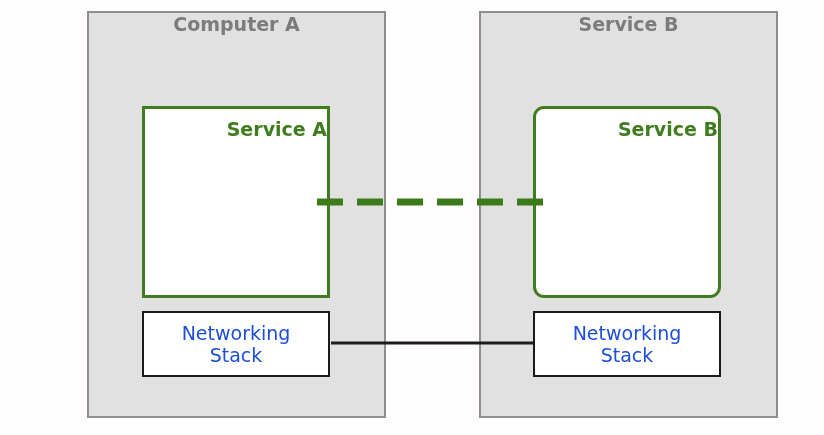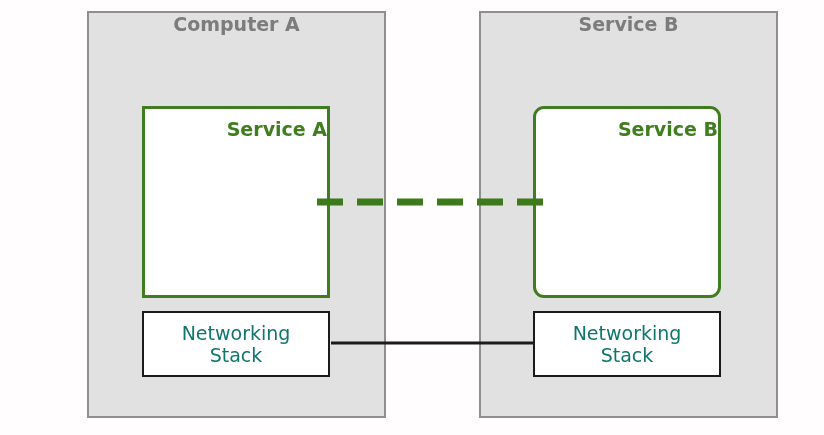--- a/index.html
+++ b/index.html
@@ -67,21 +67,21 @@
     justify-content: center;
   }
   .networking-box.left  { left: 142px; }
   .networking-box.right { left: 533px; }
   .networking-label {
     display: block;
     width: 120px;
     text-align: center;
     font-size: 19px;
     line-height: 1.18;
-    color: #0f766e;
+    color: #1d4ed8;
   }
   .connector-layer {
     position: absolute;
     left: 0;
     top: 0;
     width: 824px;
     height: 435px;
     z-index: 5;
     pointer-events: none;
   }

